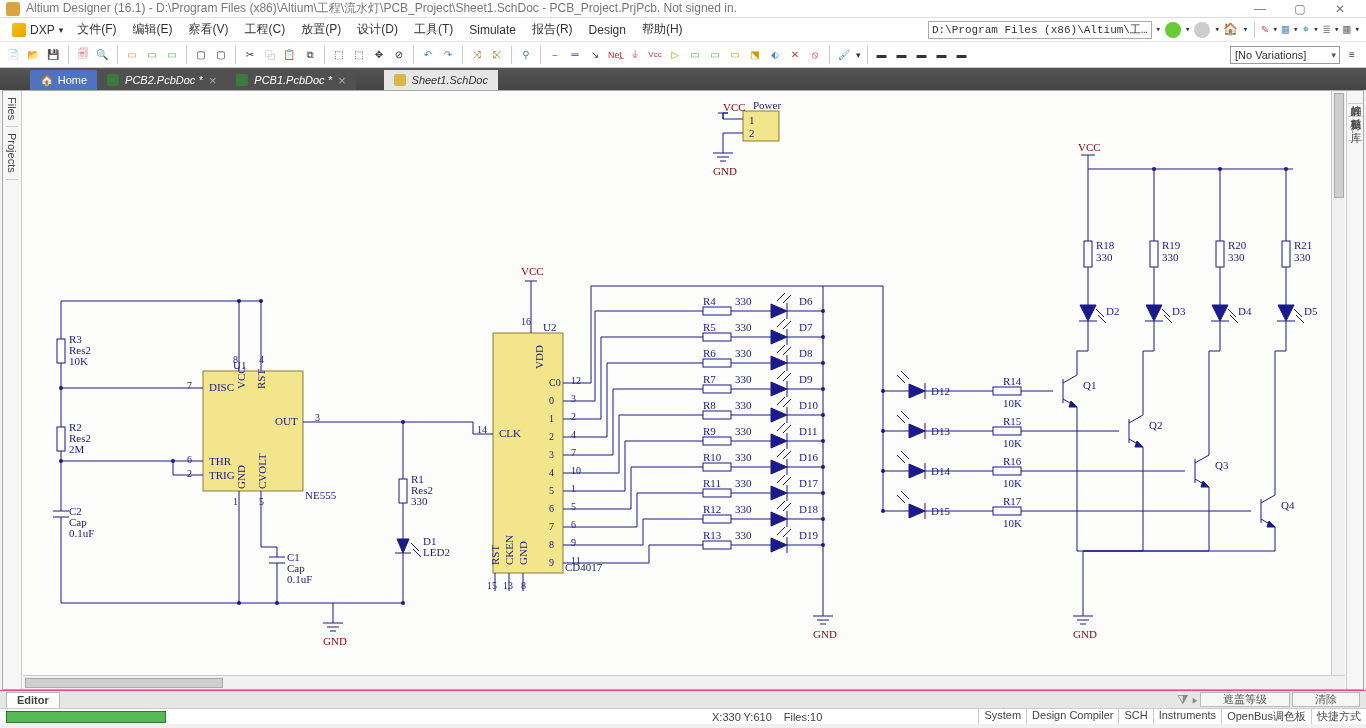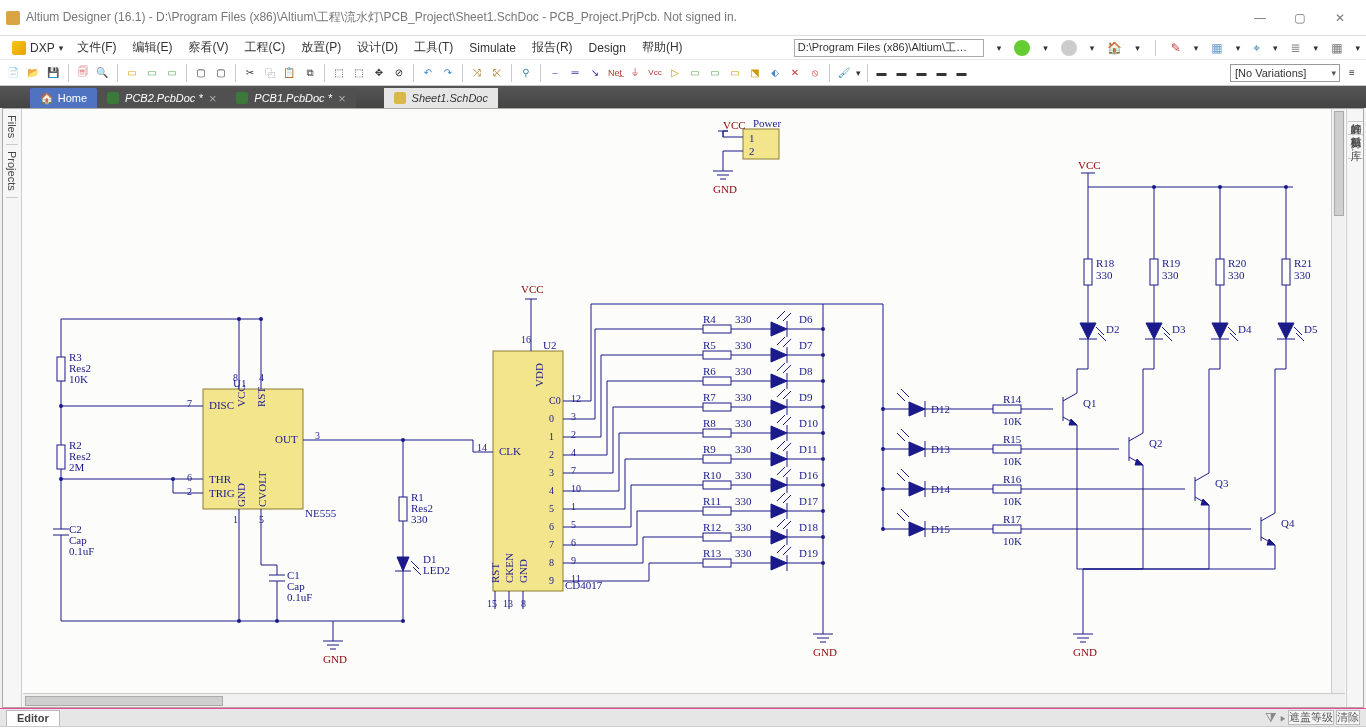--- a/index.html
+++ b/index.html
@@ -1,26 +1,26 @@
 <!DOCTYPE html>
 <html><head>
 <meta charset="utf-8">
 <style>
   * { box-sizing: border-box; margin: 0; padding: 0; }
   body { font-family: "Microsoft YaHei", Arial, sans-serif; font-size: 12px; color: #333; background: #f0f0f0; overflow: hidden; }
-  .titlebar { height: 36px; background: #fff; border-bottom: 1px solid #ddd; display: flex; align-items: center; padding: 0 6px; color: #777; }
+  .titlebar { height: 18px; background: #fff; border-bottom: 1px solid #ddd; display: flex; align-items: center; padding: 0 6px; color: #777; }
   .titlebar .icon { width: 14px; height: 14px; background: #d9a441; margin-right: 6px; border-radius: 2px; }
   .titlebar .spacer { flex: 1; }
   .titlebar .winbtn { width: 40px; text-align: center; color: #777; cursor: default; }
 
   .menubar { height: 24px; background: #fff; display: flex; align-items: center; padding: 0 6px; gap: 0; border-bottom: 1px solid #e8e8e8; }
   .menubar .dxp { display: flex; align-items: center; gap: 4px; padding: 0 6px; }
   .menubar .dxp .ic { width: 14px; height: 14px; background: linear-gradient(135deg,#f5c518,#e8a200); border-radius: 2px; }
   .menubar .mitem { padding: 2px 8px; color: #333; }
-  .menubar .right { margin-left: auto; display: flex; align-items: center; gap: 13px; }
+  .menubar .right { margin-left: auto; display: flex; align-items: center; gap: 4px; font-family: Liberation Mono, monospace; }
   .menubar .pathbox { min-width: 190px; height: 18px; border: 1px solid #aaa; background: #fff; font-size: 11px; padding: 0 3px; display: flex; align-items: center; }
   .circlebtn { width: 16px; height: 16px; border-radius: 50%; display: inline-block; }
 
   .toolbar2 { height: 26px; background: #fff; border-bottom: 1px solid #c9c9c9; display: flex; align-items: center; gap: 4px; padding: 0 6px; overflow: hidden; }
   .toolbar2 .ic { width: 16px; height: 16px; border: 1px solid transparent; display: inline-flex; align-items: center; justify-content: center; font-size: 10px; }
   .toolbar2 .sep { width: 1px; height: 18px; background: #ccc; margin: 0 2px; }
   .toolbar2 .variation { margin-left: auto; border: 1px solid #999; height: 18px; min-width: 110px; padding: 0 14px 0 4px; font-size: 11px; background: #fff; position: relative; display: flex; align-items:center; }
   .toolbar2 .variation::after { content: "▾"; position: absolute; right: 3px; font-size: 9px; color: #555; }
 
   .tabstrip { height: 22px; background: linear-gradient(#555,#444); display: flex; align-items: flex-end; padding-left: 30px; }
@@ -48,21 +48,21 @@
   .led-arrow { stroke: #1a1a8a; fill: #1a1a8a; }
 
   .hscroll { position: absolute; left: 20px; right: 18px; bottom: 0; height: 14px; background: #f0f0f0; border-top: 1px solid #ccc; display: flex; }
   .hscroll .thumb { width: 15%; height: 10px; margin: 2px; background: #cfcfcf; border: 1px solid #aaa; }
   .vscroll { position: absolute; top: 0; right: 18px; bottom: 14px; width: 14px; background: #f0f0f0; border-left: 1px solid #ccc; }
   .vscroll .thumb { height: 18%; width: 10px; margin: 2px; background: #cfcfcf; border: 1px solid #aaa; }
 
   .editortab { height: 18px; background: #e6e6e6; border-top: 1px solid #ec4899; display: flex; align-items: center; padding: 0 6px; font-size: 11px; }
   .editortab .tab { background: #fff; border: 1px solid #bbb; border-bottom: none; padding: 0 10px; height: 16px; display: flex; align-items: center; font-weight: bold; color: #444; }
   .editortab .right { margin-left: auto; display: flex; gap: 2px; }
-  .editortab .btn { border: 1px solid #bbb; background: #f6f6f6; padding: 0 0; color: #555; height: 15px; font-size: 11px; display: flex; align-items: center; }
+  .editortab .btn { border: 1px solid #bbb; background: #f6f6f6; padding: 0 22px; color: #555; height: 15px; font-size: 11px; display: flex; align-items: center; }
 
   .statusbar { height: 16px; background: #fff; border-top: 1px solid #ccc; display: flex; align-items: center; font-size: 11px; color: #444; }
   .statusbar .progress { width: 160px; height: 12px; border: 1px solid #2a7a2a; margin: 0 6px; background: #fff; position: relative; }
   .statusbar .progress .bar { position: absolute; left: 0; top: 0; bottom: 0; width: 100%; background: #55b955; }
   .statusbar .mid { margin-left: 540px; display: flex; gap: 12px; align-items: center; }
   .statusbar .right { margin-left: auto; display: flex; }
   .statusbar .panelbtn { border-left: 1px solid #ccc; padding: 0 5px; color: #444; }
 </style>
 </head>
 <body>
@@ -725,13 +725,21 @@
 </div>
 
 <div class="statusbar">
   <div class="progress">
       <div class="bar"></div>
     </div>
   <div class="mid">
     <span>X:330 Y:610</span>
     <span>Files:10</span>
   </div>
+  <div class="right">
+    <span class="panelbtn">System</span>
+    <span class="panelbtn">Design Compiler</span>
+    <span class="panelbtn">SCH</span>
+    <span class="panelbtn">Instruments</span>
+    <span class="panelbtn">OpenBus调色板</span>
+    <span class="panelbtn">快捷方式</span>
+  </div>
 </div>
 
 </body></html>

